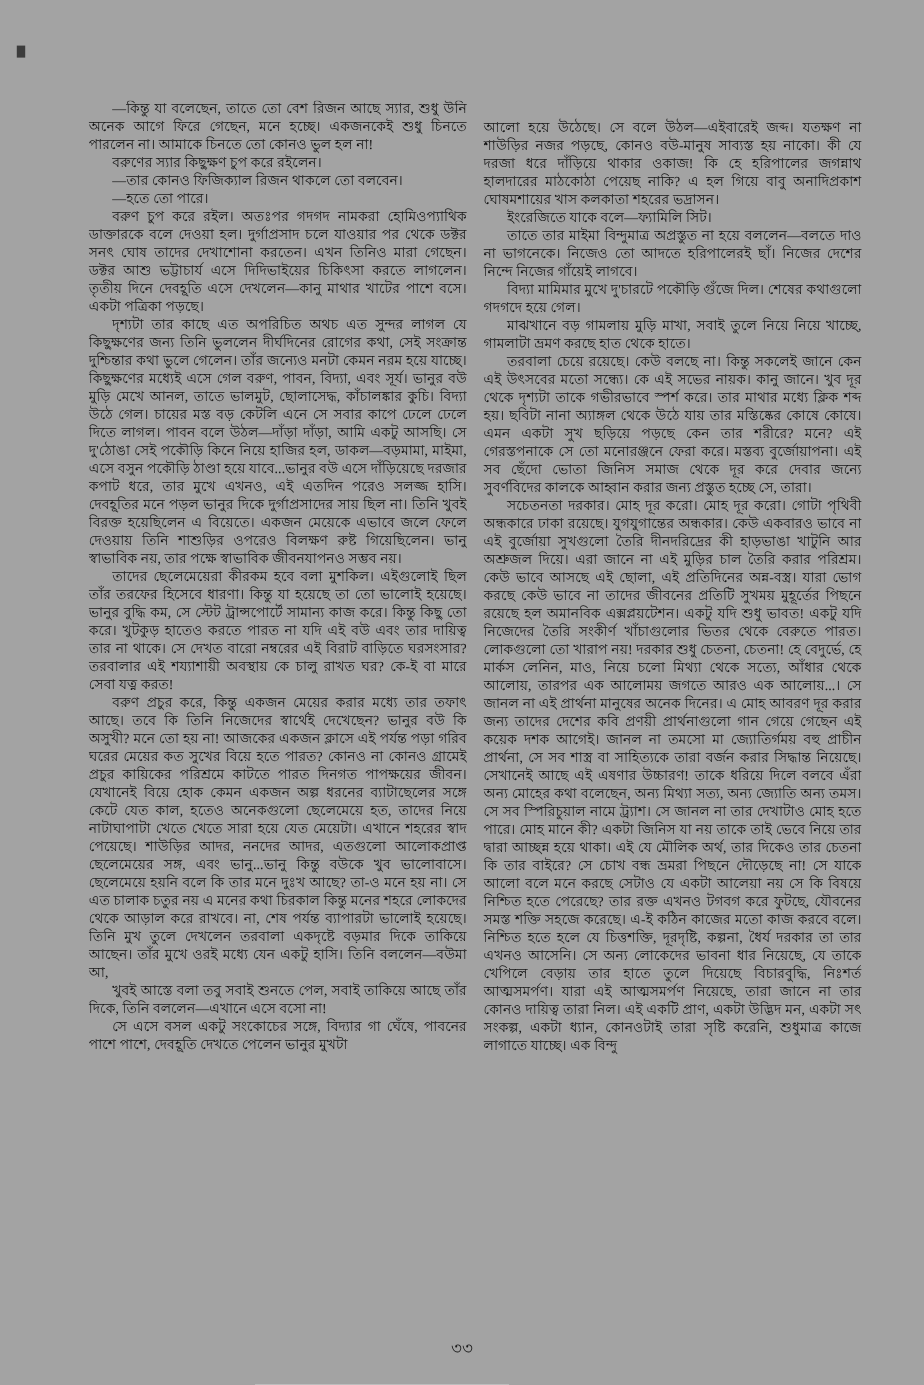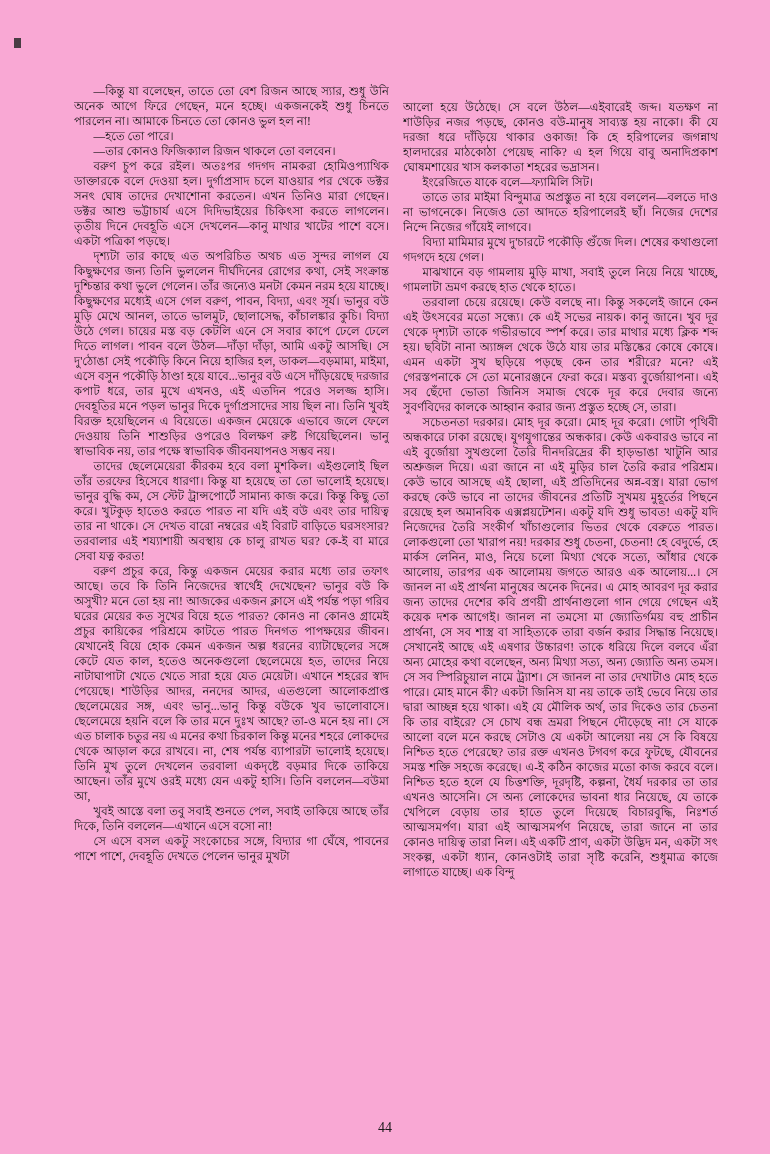--- a/index.html
+++ b/index.html
@@ -5,21 +5,21 @@
   html, body {
     margin: 0;
     padding: 0;
     background: #e8e8e8;
   }
   .page {
     position: relative;
     width: 770px;
     height: 1154px;
     margin: 0 auto;
-    background: #f9a8d4;
+    background: #a3a3a3;
     color: #141414;
     font-family: "Liberation Serif", "DejaVu Serif", serif;
     overflow: hidden;
     box-sizing: border-box;
   }
   .text-area {
     position: absolute;
     top: 84px;
     left: 74px;
     right: 52px;
@@ -65,33 +65,34 @@
   }
 </style>
 </head>
 <body>
 
 <div class="page">
   <div class="corner-artifact"></div>
   <div class="text-area">
     <div class="column">
         <p class="para">—কিন্তু যা বলেছেন, তাতে তো বেশ রিজন আছে স্যার, শুধু উনি অনেক আগে ফিরে গেছেন, মনে হচ্ছে। একজনকেই শুধু চিনতে পারলেন না। আমাকে চিনতে তো কোনও ভুল হল না!</p>
+        <p class="para">বরুণের স্যার কিছুক্ষণ চুপ করে রইলেন।</p>
+        <p class="para">—তার কোনও ফিজিক্যাল রিজন থাকলে তো বলবেন।</p>
         <p class="para">—হতে তো পারে।</p>
-        <p class="para">—তার কোনও ফিজিক্যাল রিজন থাকলে তো বলবেন।</p>
         <p class="para">বরুণ চুপ করে রইল। অতঃপর গদগদ নামকরা হোমিওপ্যাথিক ডাক্তারকে বলে দেওয়া হল। দুর্গাপ্রসাদ চলে যাওয়ার পর থেকে ডক্টর সনৎ ঘোষ তাদের দেখাশোনা করতেন। এখন তিনিও মারা গেছেন। ডক্টর আশু ভট্টাচার্য এসে দিদিভাইয়ের চিকিৎসা করতে লাগলেন। তৃতীয় দিনে দেবহূতি এসে দেখলেন—কানু মাথার খাটের পাশে বসে। একটা পত্রিকা পড়ছে।</p>
         <p class="para">দৃশ্যটা তার কাছে এত অপরিচিত অথচ এত সুন্দর লাগল যে কিছুক্ষণের জন্য তিনি ভুললেন দীর্ঘদিনের রোগের কথা, সেই সংক্রান্ত দুশ্চিন্তার কথা ভুলে গেলেন। তাঁর জন্যেও মনটা কেমন নরম হয়ে যাচ্ছে। কিছুক্ষণের মধ্যেই এসে গেল বরুণ, পাবন, বিদ্যা, এবং সূর্য। ভানুর বউ মুড়ি মেখে আনল, তাতে ভালমুট, ছোলাসেদ্ধ, কাঁচালঙ্কার কুচি। বিদ্যা উঠে গেল। চায়ের মস্ত বড় কেটলি এনে সে সবার কাপে ঢেলে ঢেলে দিতে লাগল। পাবন বলে উঠল—দাঁড়া দাঁড়া, আমি একটু আসছি। সে দু'ঠোঙা সেই পকৌড়ি কিনে নিয়ে হাজির হল, ডাকল—বড়মামা, মাইমা, এসে বসুন পকৌড়ি ঠাণ্ডা হয়ে যাবে...ভানুর বউ এসে দাঁড়িয়েছে দরজার কপাট ধরে, তার মুখে এখনও, এই এতদিন পরেও সলজ্জ হাসি। দেবহূতির মনে পড়ল ভানুর দিকে দুর্গাপ্রসাদের সায় ছিল না। তিনি খুবই বিরক্ত হয়েছিলেন এ বিয়েতে। একজন মেয়েকে এভাবে জলে ফেলে দেওয়ায় তিনি শাশুড়ির ওপরেও বিলক্ষণ রুষ্ট গিয়েছিলেন। ভানু স্বাভাবিক নয়, তার পক্ষে স্বাভাবিক জীবনযাপনও সম্ভব নয়।</p>
         <p class="para">তাদের ছেলেমেয়েরা কীরকম হবে বলা মুশকিল। এইগুলোই ছিল তাঁর তরফের হিসেবে ধারণা। কিন্তু যা হয়েছে তা তো ভালোই হয়েছে। ভানুর বুদ্ধি কম, সে স্টেট ট্রান্সপোর্টে সামান্য কাজ করে। কিন্তু কিছু তো করে। খুটকুড় হাতেও করতে পারত না যদি এই বউ এবং তার দায়িত্ব তার না থাকে। সে দেখত বারো নম্বরের এই বিরাট বাড়িতে ঘরসংসার? তরবালার এই শয্যাশায়ী অবস্থায় কে চালু রাখত ঘর? কে-ই বা মারে সেবা যত্ন করত!</p>
         <p class="para">বরুণ প্রচুর করে, কিন্তু একজন মেয়ের করার মধ্যে তার তফাৎ আছে। তবে কি তিনি নিজেদের স্বার্থেই দেখেছেন? ভানুর বউ কি অসুখী? মনে তো হয় না! আজকের একজন ক্লাসে এই পর্যন্ত পড়া গরিব ঘরের মেয়ের কত সুখের বিয়ে হতে পারত? কোনও না কোনও গ্রামেই প্রচুর কায়িকের পরিশ্রমে কাটতে পারত দিনগত পাপক্ষয়ের জীবন। যেখানেই বিয়ে হোক কেমন একজন অল্প ধরনের ব্যাটাছেলের সঙ্গে কেটে যেত কাল, হতেও অনেকগুলো ছেলেমেয়ে হত, তাদের নিয়ে নাটাঘাপাটা খেতে খেতে সারা হয়ে যেত মেয়েটা। এখানে শহরের স্বাদ পেয়েছে। শাউড়ির আদর, ননদের আদর, এতগুলো আলোকপ্রাপ্ত ছেলেমেয়ের সঙ্গ, এবং ভানু...ভানু কিন্তু বউকে খুব ভালোবাসে। ছেলেমেয়ে হয়নি বলে কি তার মনে দুঃখ আছে? তা-ও মনে হয় না। সে এত চালাক চতুর নয় এ মনের কথা চিরকাল কিন্তু মনের শহরে লোকদের থেকে আড়াল করে রাখবে। না, শেষ পর্যন্ত ব্যাপারটা ভালোই হয়েছে। তিনি মুখ তুলে দেখলেন তরবালা একদৃষ্টে বড়মার দিকে তাকিয়ে আছেন। তাঁর মুখে ওরই মধ্যে যেন একটু হাসি। তিনি বললেন—বউমা আ,</p>
         <p class="para">খুবই আস্তে বলা তবু সবাই শুনতে পেল, সবাই তাকিয়ে আছে তাঁর দিকে, তিনি বললেন—এখানে এসে বসো না!</p>
         <p class="para">সে এসে বসল একটু সংকোচের সঙ্গে, বিদ্যার গা ঘেঁষে, পাবনের পাশে পাশে, দেবহূতি দেখতে পেলেন ভানুর মুখটা</p>
       </div>
     <div class="column">
         <p class="para noindent">আলো হয়ে উঠেছে। সে বলে উঠল—এইবারেই জব্দ। যতক্ষণ না শাউড়ির নজর পড়ছে, কোনও বউ-মানুষ সাব্যস্ত হয় নাকো। কী যে দরজা ধরে দাঁড়িয়ে থাকার ওকাজ! কি হে হরিপালের জগন্নাথ হালদারের মাঠকোঠা পেয়েছ নাকি? এ হল গিয়ে বাবু অনাদিপ্রকাশ ঘোষমশায়ের খাস কলকাতা শহরের ভদ্রাসন।</p>
         <p class="para">ইংরেজিতে যাকে বলে—ফ্যামিলি সিট।</p>
         <p class="para">তাতে তার মাইমা বিন্দুমাত্র অপ্রস্তুত না হয়ে বললেন—বলতে দাও না ভাগনেকে। নিজেও তো আদতে হরিপালেরই ছাঁ। নিজের দেশের নিন্দে নিজের গাঁয়েই লাগবে।</p>
         <p class="para">বিদ্যা মামিমার মুখে দু'চারটে পকৌড়ি গুঁজে দিল। শেষের কথাগুলো গদগদে হয়ে গেল।</p>
         <p class="para">মাঝখানে বড় গামলায় মুড়ি মাখা, সবাই তুলে নিয়ে নিয়ে খাচ্ছে, গামলাটা ভ্রমণ করছে হাত থেকে হাতে।</p>
         <p class="para">তরবালা চেয়ে রয়েছে। কেউ বলছে না। কিন্তু সকলেই জানে কেন এই উৎসবের মতো সন্ধ্যে। কে এই সভের নায়ক। কানু জানে। খুব দূর থেকে দৃশ্যটা তাকে গভীরভাবে স্পর্শ করে। তার মাথার মধ্যে ক্লিক শব্দ হয়। ছবিটা নানা অ্যাঙ্গল থেকে উঠে যায় তার মস্তিষ্কের কোষে কোষে। এমন একটা সুখ ছড়িয়ে পড়ছে কেন তার শরীরে? মনে? এই গেরস্তপনাকে সে তো মনোরঞ্জনে ফেরা করে। মস্তব্য বুর্জোয়াপনা। এই সব ছেঁদো ভোতা জিনিস সমাজ থেকে দূর করে দেবার জন্যে সুবর্ণবিদের কালকে আহ্বান করার জন্য প্রস্তুত হচ্ছে সে, তারা।</p>
         <p class="para">সচেতনতা দরকার। মোহ দূর করো। মোহ দূর করো। গোটা পৃথিবী অন্ধকারে ঢাকা রয়েছে। যুগযুগান্তের অন্ধকার। কেউ একবারও ভাবে না এই বুর্জোয়া সুখগুলো তৈরি দীনদরিদ্রের কী হাড়ভাঙা খাটুনি আর অশ্রুজল দিয়ে। এরা জানে না এই মুড়ির চাল তৈরি করার পরিশ্রম। কেউ ভাবে আসছে এই ছোলা, এই প্রতিদিনের অন্ন-বস্ত্র। যারা ভোগ করছে কেউ ভাবে না তাদের জীবনের প্রতিটি সুখময় মুহূর্তের পিছনে রয়েছে হল অমানবিক এক্সপ্লয়টেশন। একটু যদি শুধু ভাবত! একটু যদি নিজেদের তৈরি সংকীর্ণ খাঁচাগুলোর ভিতর থেকে বেরুতে পারত। লোকগুলো তো খারাপ নয়! দরকার শুধু চেতনা, চেতনা! হে বেদুর্ভে, হে মার্কস লেনিন, মাও, নিয়ে চলো মিথ্যা থেকে সত্যে, আঁধার থেকে আলোয়, তারপর এক আলোময় জগতে আরও এক আলোয়...। সে জানল না এই প্রার্থনা মানুষের অনেক দিনের। এ মোহ আবরণ দূর করার জন্য তাদের দেশের কবি প্রণয়ী প্রার্থনাগুলো গান গেয়ে গেছেন এই কয়েক দশক আগেই। জানল না তমসো মা জ্যোতির্গময় বহু প্রাচীন প্রার্থনা, সে সব শাস্ত্র বা সাহিত্যকে তারা বর্জন করার সিদ্ধান্ত নিয়েছে। সেখানেই আছে এই এষণার উচ্চারণ! তাকে ধরিয়ে দিলে বলবে এঁরা অন্য মোহের কথা বলেছেন, অন্য মিথ্যা সত্য, অন্য জ্যোতি অন্য তমস। সে সব স্পিরিচুয়াল নামে ট্র্যাশ। সে জানল না তার দেখাটাও মোহ হতে পারে। মোহ মানে কী? একটা জিনিস যা নয় তাকে তাই ভেবে নিয়ে তার দ্বারা আচ্ছন্ন হয়ে থাকা। এই যে মৌলিক অর্থ, তার দিকেও তার চেতনা কি তার বাইরে? সে চোখ বন্ধ ভ্রমরা পিছনে দৌড়েছে না! সে যাকে আলো বলে মনে করছে সেটাও যে একটা আলেয়া নয় সে কি বিষয়ে নিশ্চিত হতে পেরেছে? তার রক্ত এখনও টগবগ করে ফুটছে, যৌবনের সমস্ত শক্তি সহজে করেছে। এ-ই কঠিন কাজের মতো কাজ করবে বলে। নিশ্চিত হতে হলে যে চিত্তশক্তি, দূরদৃষ্টি, কল্পনা, ধৈর্য দরকার তা তার এখনও আসেনি। সে অন্য লোকেদের ভাবনা ধার নিয়েছে, যে তাকে খেপিলে বেড়ায় তার হাতে তুলে দিয়েছে বিচারবুদ্ধি, নিঃশর্ত আত্মসমর্পণ। যারা এই আত্মসমর্পণ নিয়েছে, তারা জানে না তার কোনও দায়িত্ব তারা নিল। এই একটি প্রাণ, একটা উদ্ভিদ মন, একটা সৎ সংকল্প, একটা ধ্যান, কোনওটাই তারা সৃষ্টি করেনি, শুধুমাত্র কাজে লাগাতে যাচ্ছে। এক বিন্দু</p>
       </div>
   </div>
-  <div class="page-number">44</div>
+  <div class="page-number">৩৩</div>
 </div>
 
 </body></html>

